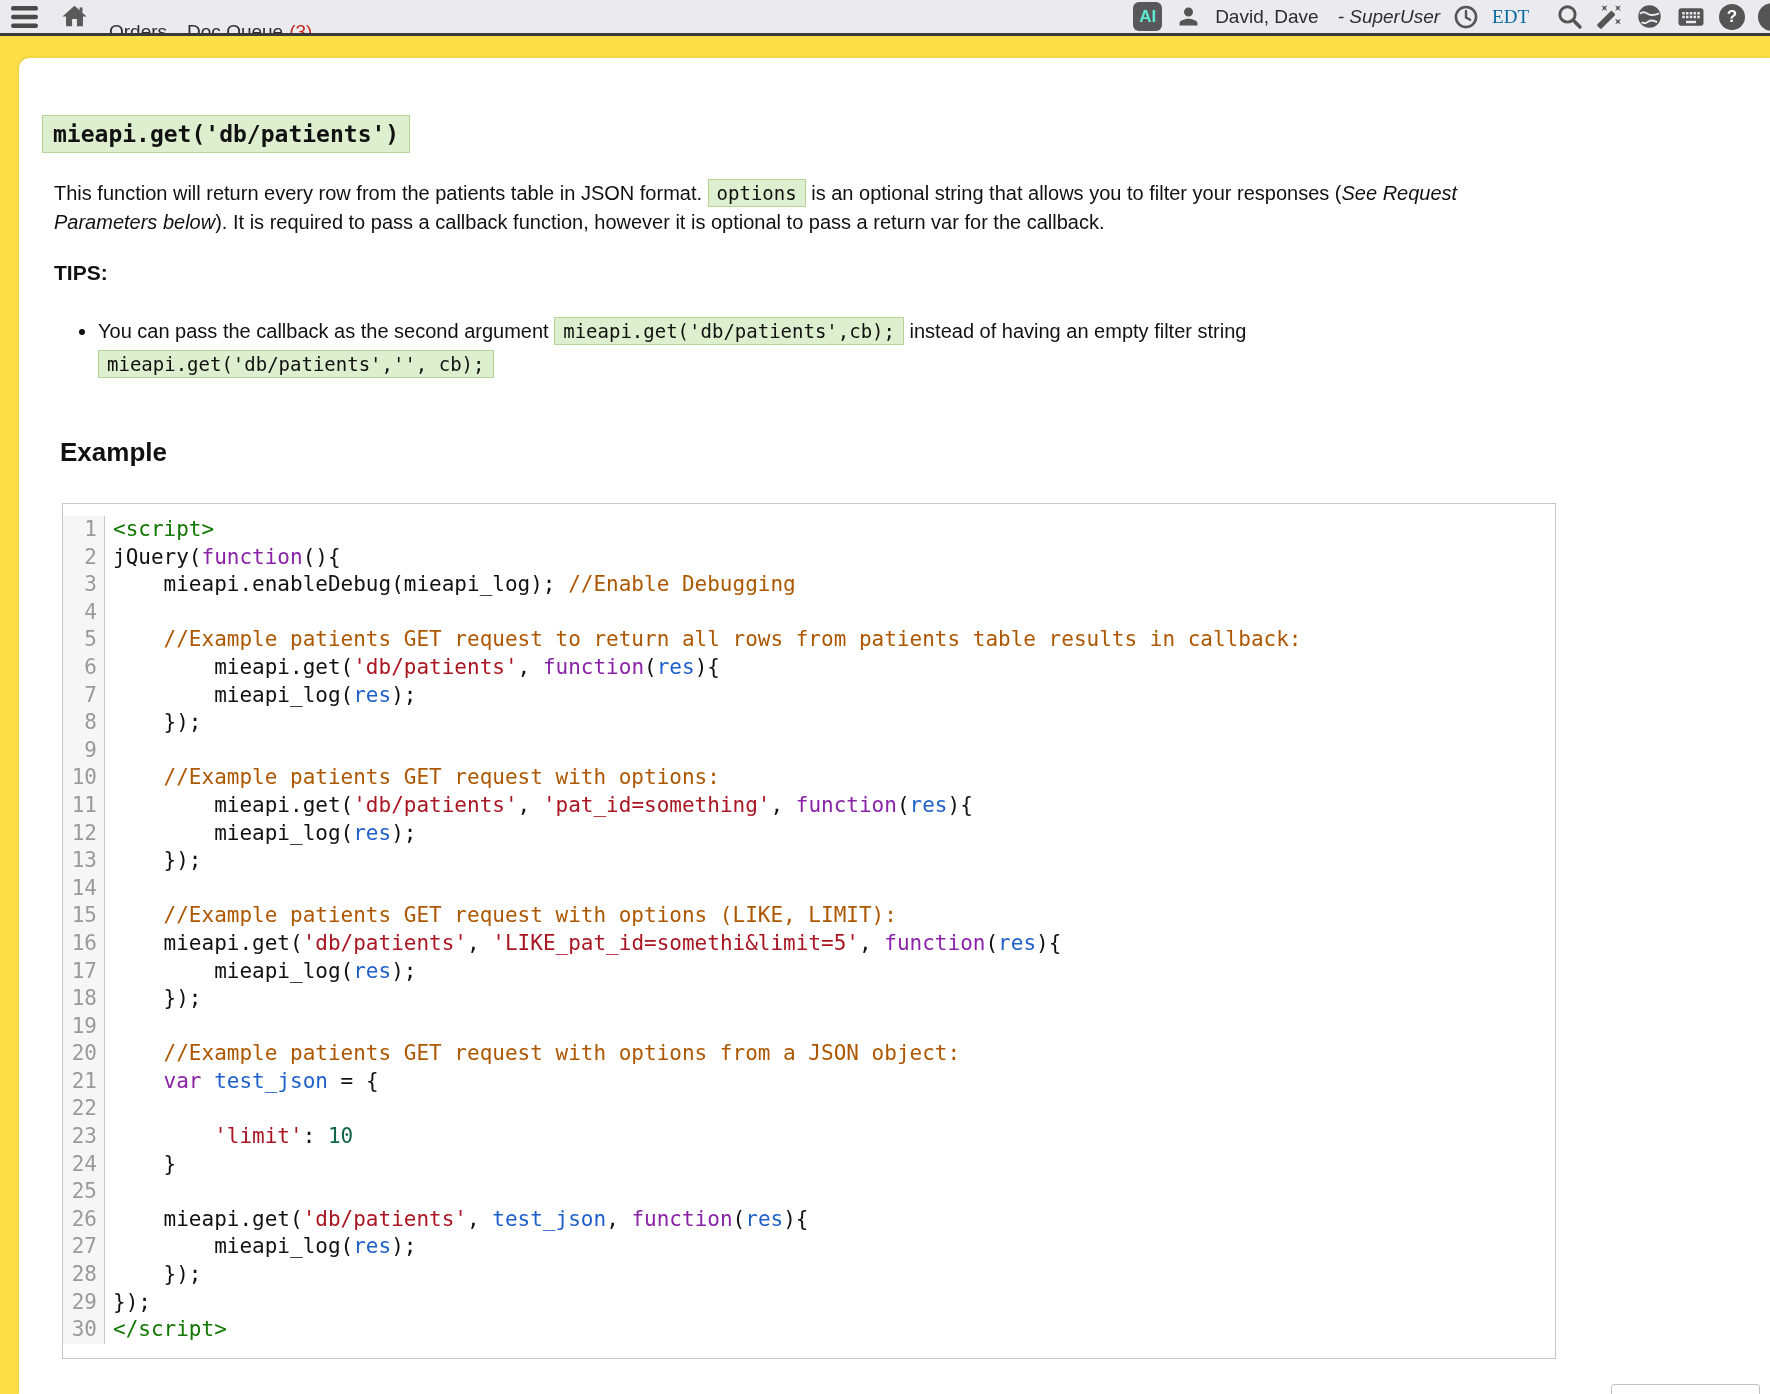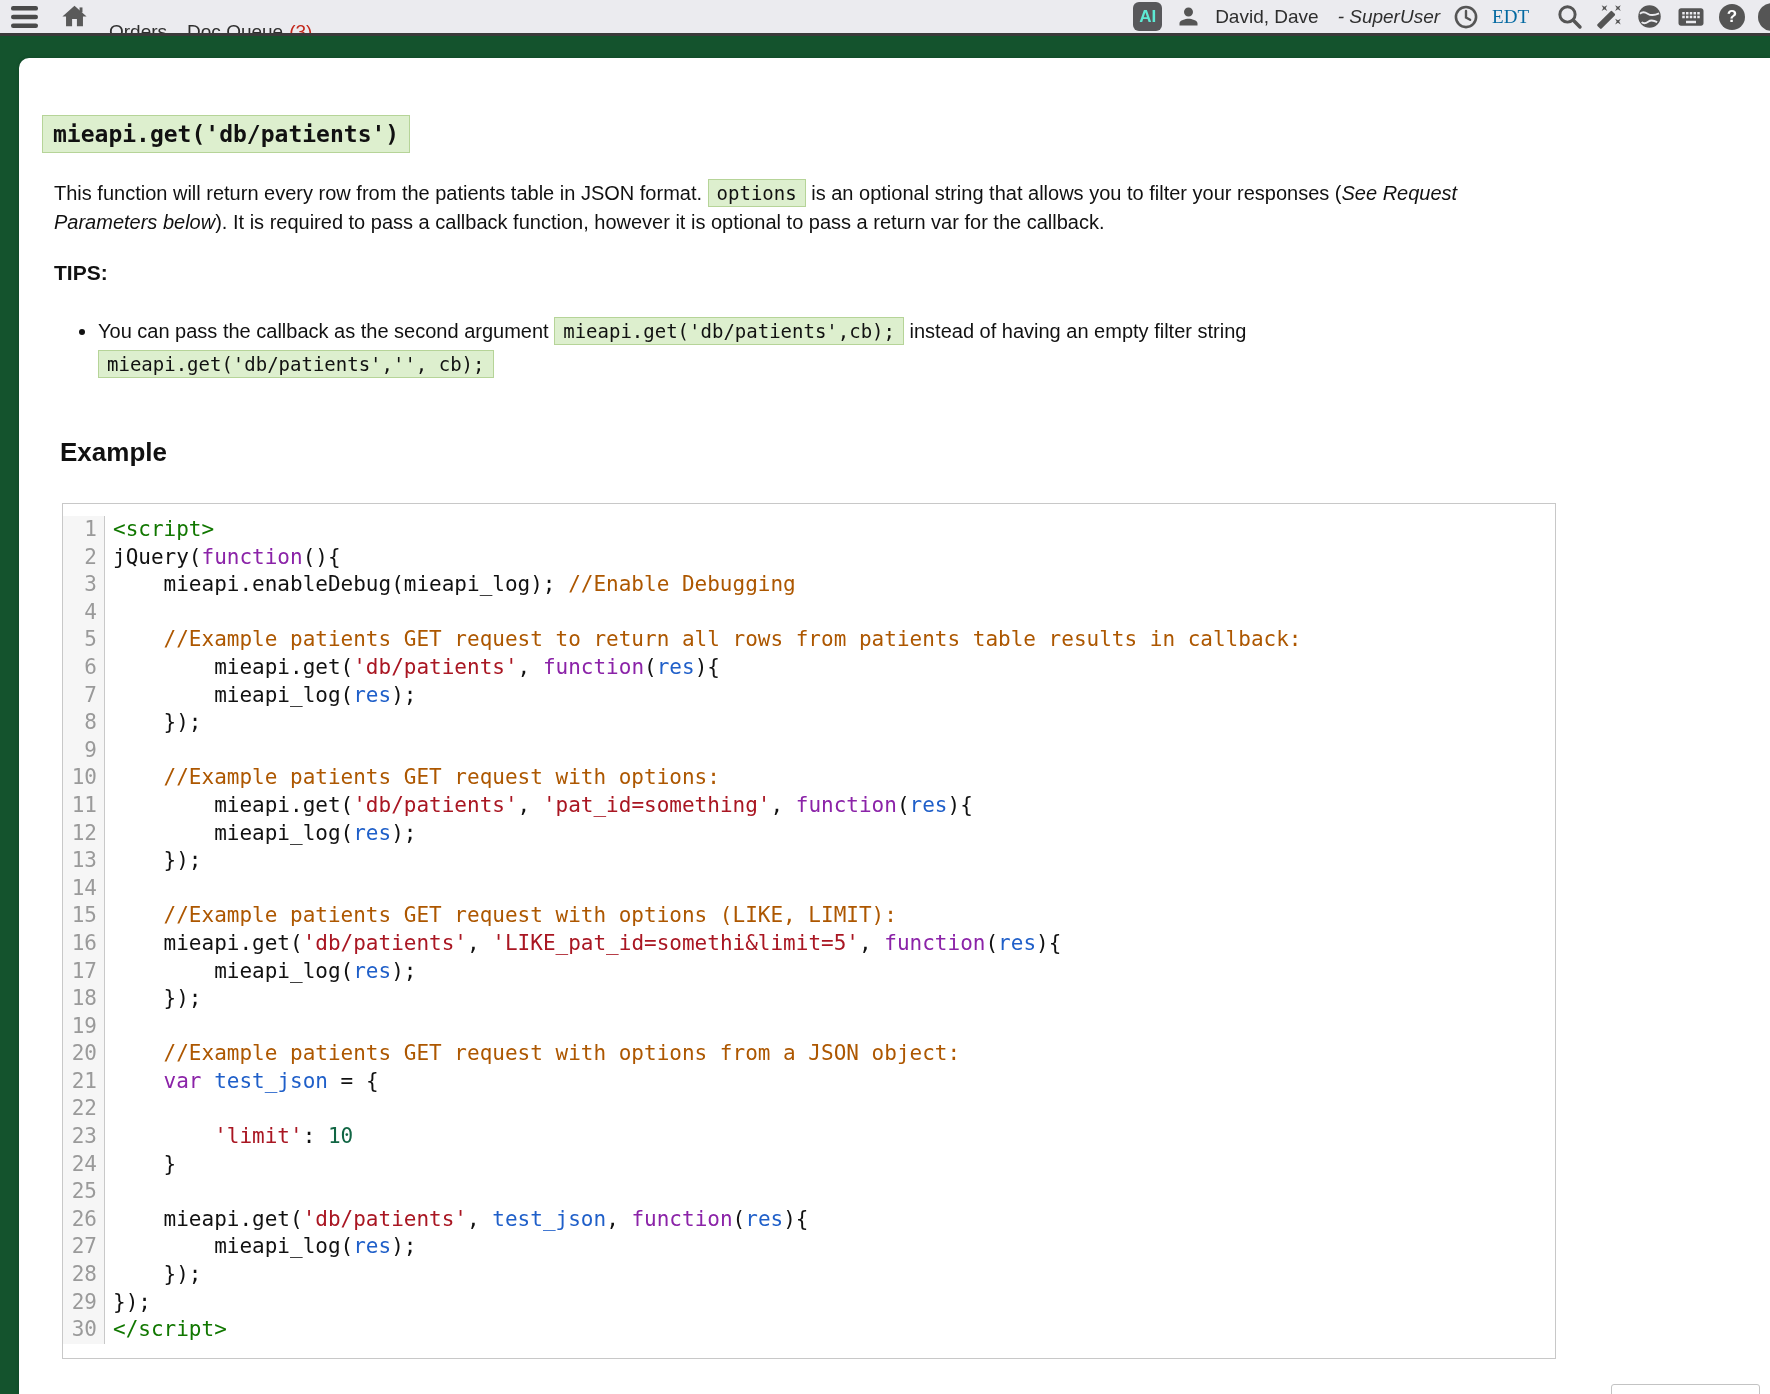--- a/index.html
+++ b/index.html
@@ -15,21 +15,21 @@
   .badge-red{color:#c3271b;margin-left:6px;}
   .ai-badge{width:29px;height:29px;background:#58585b;color:#5eead4;border-radius:6px;
     font-weight:bold;font-size:17px;display:flex;align-items:center;justify-content:center;cursor:pointer;}
   .user-name{font-size:19px;color:#2e2e2e;}
   .user-role{font-size:19px;color:#2e2e2e;font-style:italic;margin-left:6px;}
   .tz-label{font-size:19px;color:#0369a1;font-family:Liberation Serif, serif;}
   .help-circle{width:26px;height:26px;border-radius:50%;background:#555;color:#fff;
     font-weight:bold;font-size:17px;display:flex;align-items:center;justify-content:center;}
   .partial-circle{width:28px;height:28px;border-radius:50%;background:#555;flex:0 0 28px;margin-right:-16px;}
   
-  .page-bg{position:relative;height:1358px;background:#14532d;}
+  .page-bg{position:relative;height:1358px;background:#fde047;}
   .panel{position:absolute;left:19px;top:22px;right:0;bottom:0;background:#fff;
     border-top-left-radius:10px;box-shadow:-1px -1px 3px rgba(0,0,0,0.10);
     padding:55px 0 0 23px;box-sizing:border-box;}
   .content{max-width:1520px;}
   .api-title{margin:0;}
   .api-title .title-box{display:inline-block;font-family:"DejaVu Sans Mono",monospace;font-weight:bold;
     font-size:23px;background:var(--c-highlight_bg);border:1px solid var(--c-highlight_border);
     padding:5px 10px;}
   .intro{font-size:20px;line-height:29px;margin:26px 0 0 12px;max-width:1508px;}
   .seg-code{font-family:"DejaVu Sans Mono",monospace;font-size:19px;background:var(--c-highlight_bg);

